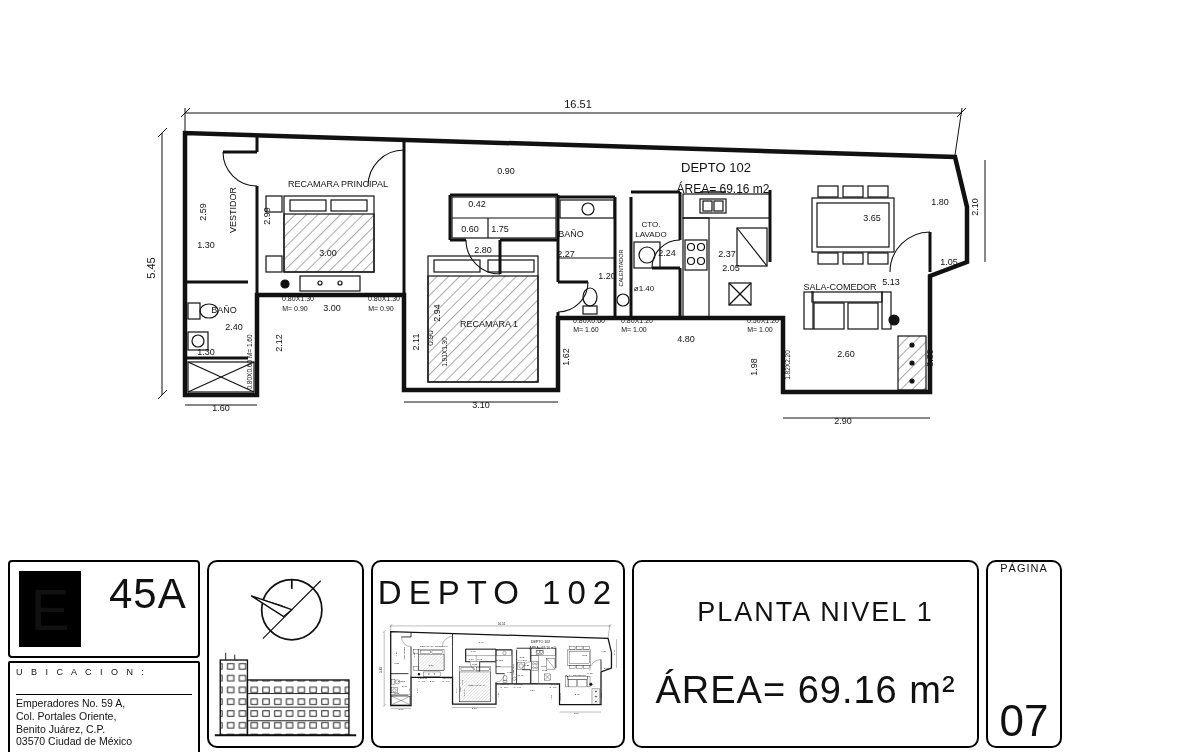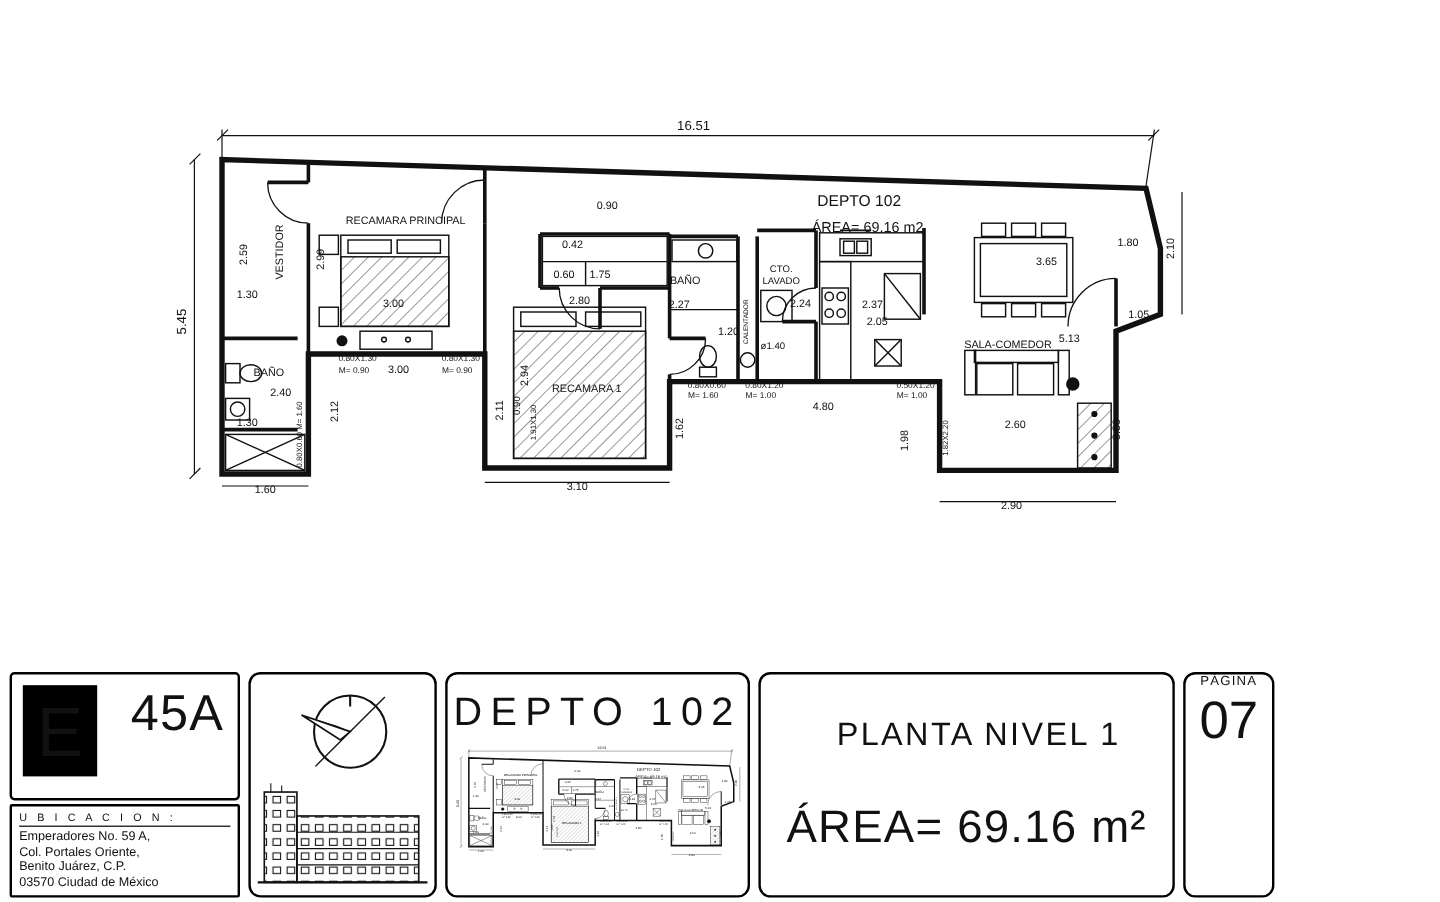--- a/index.html
+++ b/index.html
@@ -9,33 +9,33 @@
   }
   svg text{font-family:"Liberation Sans",sans-serif;fill:#111;}
   .plan-wrap{position:absolute;left:0;top:0;}
   .titleblock{position:absolute;left:8px;top:560px;width:1186px;height:188px;display:flex;gap:7px;}
   .panel{border:2px solid #000;border-radius:10px;box-sizing:border-box;background:#fff;}
   
   .p1{width:192px;display:flex;flex-direction:column;gap:3px;border:none;border-radius:0;}
   .p1 .boxA{border:2px solid #000;border-radius:4px;height:120px;display:flex;align-items:flex-start;gap:27px;padding:8px;box-sizing:border-box;}
   .p1 .boxB{border:2px solid #000;border-radius:2px;flex:1;padding:4px 6px;box-sizing:border-box;}
   .logo-num{font-size:42px;letter-spacing:1px;}
-  .ubic{font-size:9px;letter-spacing:3px;border-bottom:1.5px solid #000;padding-bottom:2px;margin-bottom:2px;}
+  .ubic{font-size:9px;letter-spacing:3px;border-bottom:1.5px solid #000;padding-bottom:17px;margin-bottom:2px;}
   .addr{font-size:10.5px;line-height:1.22;}
   
   .p2{width:157px;display:flex;flex-direction:column;align-items:center;justify-content:space-between;padding:6px 4px;}
   
   .p3{width:254px;display:flex;flex-direction:column;align-items:center;padding-top:12px;box-sizing:border-box;}
   .depto-title{font-size:33px;letter-spacing:7px;white-space:nowrap;}
   
   .p4{width:347px;display:flex;flex-direction:column;align-items:center;justify-content:space-around;padding:14px 0;}
   .nivel{font-size:27px;letter-spacing:2px;margin-left:20px;}
   .area-big{font-size:38px;letter-spacing:1px;}
   
-  .p5{width:76px;display:flex;flex-direction:column;align-items:center;justify-content:flex-start;gap:2px;}
+  .p5{width:76px;display:flex;flex-direction:column;align-items:center;justify-content:space-between;gap:2px;}
   .pag-label{font-size:11px;letter-spacing:1px;}
   .pag-num{font-size:44px;}
   
   .p6{width:124px;padding:10px 8px;font-size:10px;line-height:1.3;letter-spacing:.2px;box-sizing:border-box;}
 </style>
 </head>
 <body>
 
 <div class="plan-wrap">
 <svg width="1200" height="560" viewBox="0 0 1200 560">

